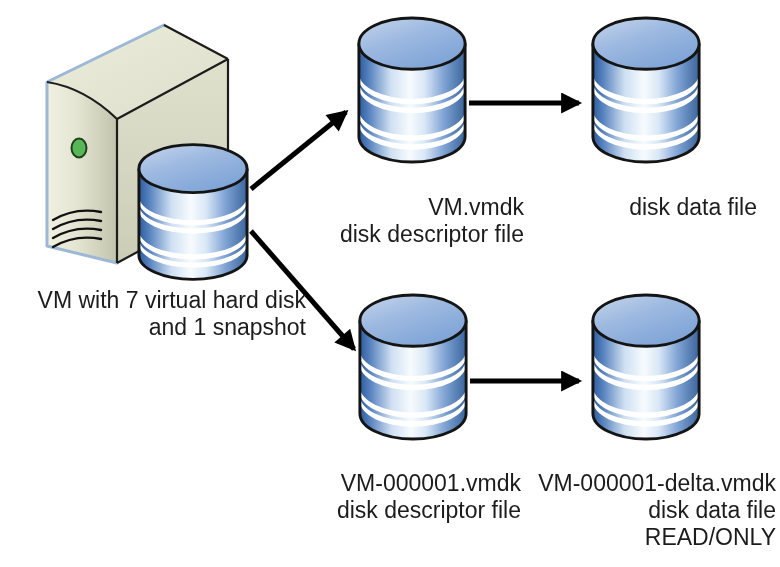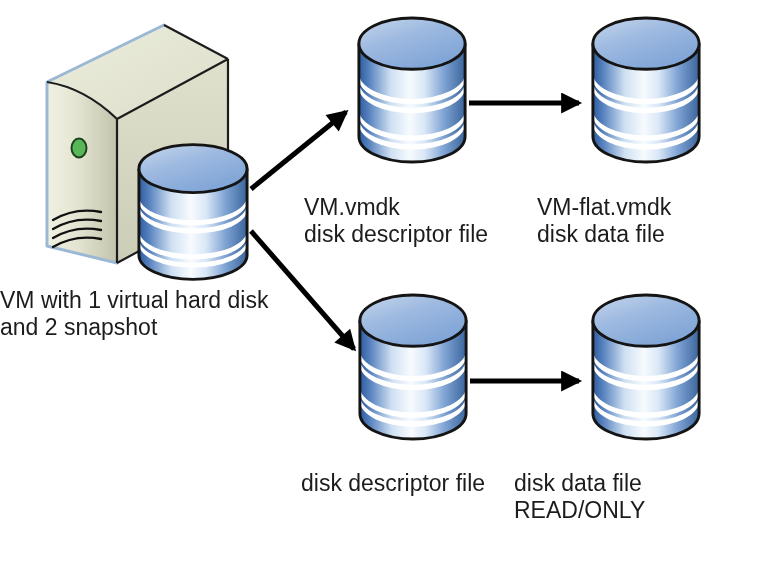--- a/index.html
+++ b/index.html
@@ -6,21 +6,21 @@
   #stage{
     position:relative;
     width:780px;height:567px;
     background:#ffffff;
     overflow:hidden;
     font-family:"Liberation Sans","DejaVu Sans",sans-serif;
   }
   .abs{position:absolute;}
   .lbl{
     position:absolute;
-    text-align:left;
+    text-align:right;
     font-size:23px;
     line-height:27px;
     color:#1c1c1c;
     white-space:nowrap;
   }
   .lbl span{display:block;}
   svg{display:block;overflow:visible;}
 </style>
 </head>
 <body>
@@ -106,36 +106,37 @@
         <path d="M0,0 L10,5 L0,10 Z" fill="#000000"></path>
       </marker>
     </defs>
     <line x1="251" y1="189" x2="346" y2="112" stroke="#000" stroke-width="5" marker-end="url(#ah)"></line>
     <line x1="251" y1="231" x2="354" y2="349" stroke="#000" stroke-width="5" marker-end="url(#ah)"></line>
     <line x1="469" y1="103" x2="579" y2="103" stroke="#000" stroke-width="5" marker-end="url(#ah)"></line>
     <line x1="470" y1="381" x2="579" y2="381" stroke="#000" stroke-width="5" marker-end="url(#ah)"></line>
   </svg>
 
   <div class="lbl" style="left:0px;top:287px;width:306px">
-    <span>VM with 1 virtual hard disk</span>
-    <span>and 2 snapshot</span>
+    <span>VM with 7 virtual hard disk</span>
+    <span>and 1 snapshot</span>
   </div>
 
   <div class="lbl" style="left:304px;top:194px;width:220px">
     <span>VM.vmdk</span>
     <span>disk descriptor file</span>
   </div>
 
   <div class="lbl" style="left:537px;top:194px;width:220px">
-    <span>VM-flat.vmdk</span>
     <span>disk data file</span>
   </div>
 
   <div class="lbl" style="left:301px;top:470px;width:220px">
+    <span>VM-000001.vmdk</span>
     <span>disk descriptor file</span>
   </div>
 
   <div class="lbl" style="left:514px;top:470px;width:262px">
+    <span>VM-000001-delta.vmdk</span>
     <span>disk data file</span>
     <span>READ/ONLY</span>
   </div>
 
 </div>
 
 </body></html>

